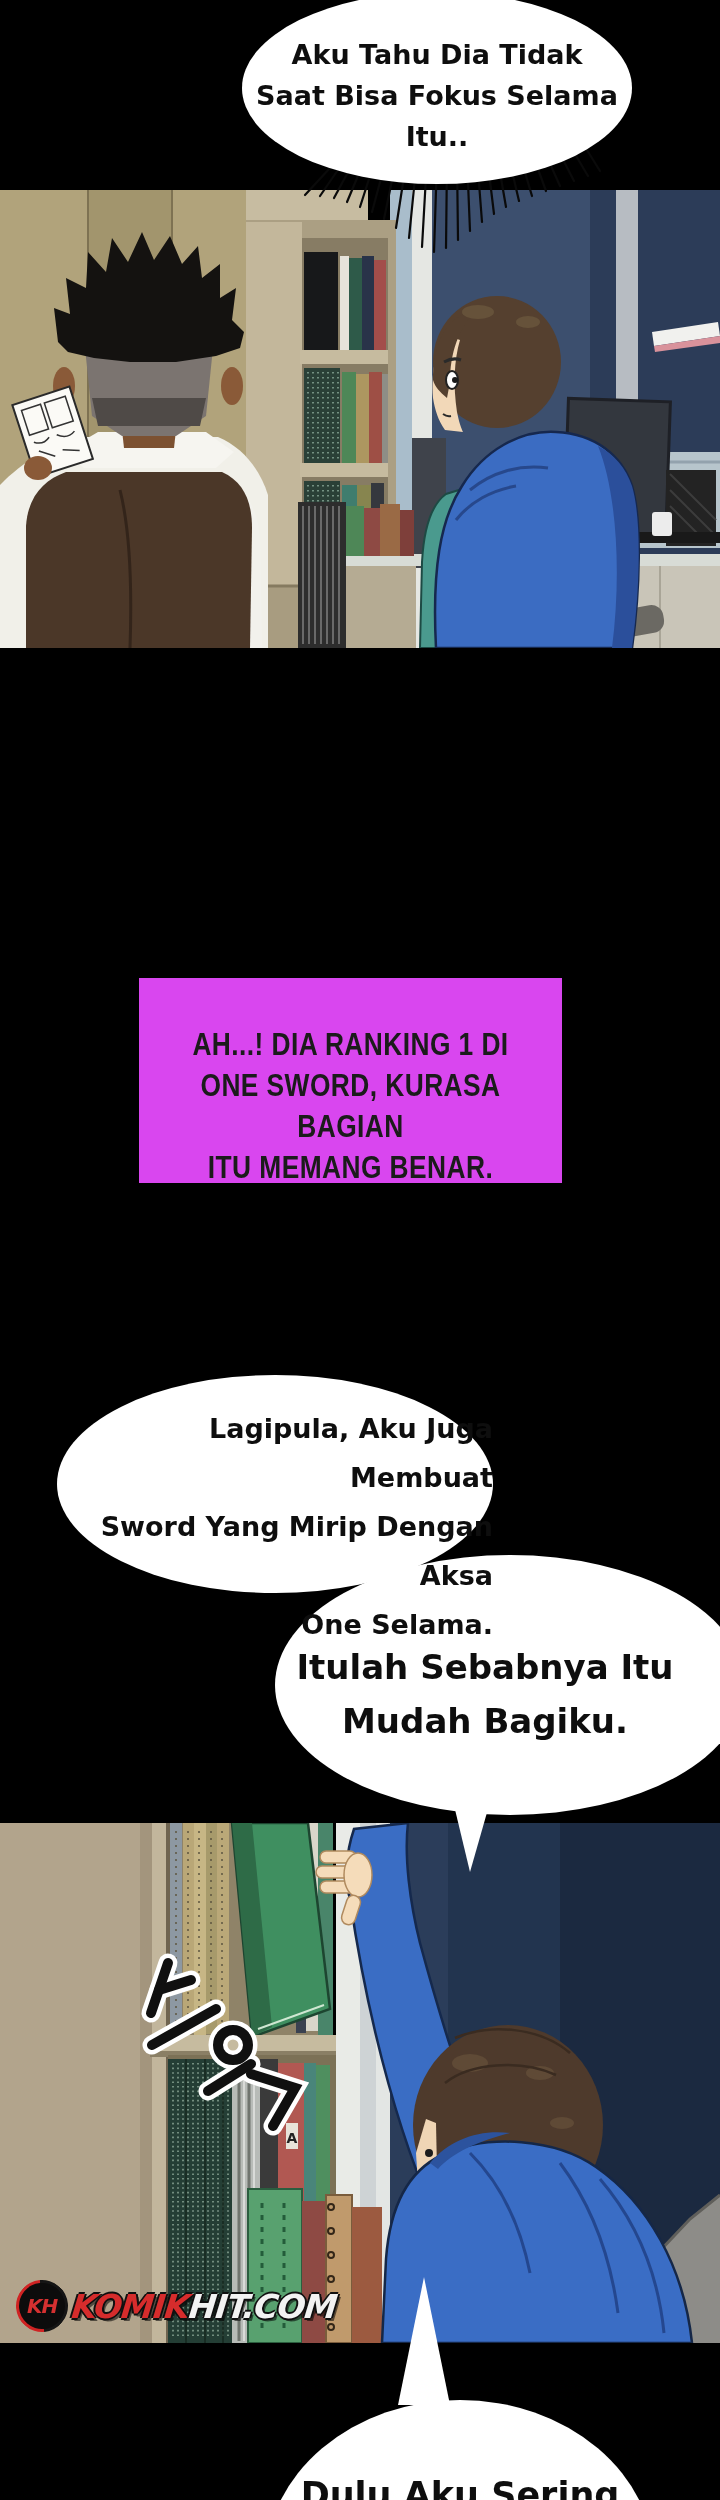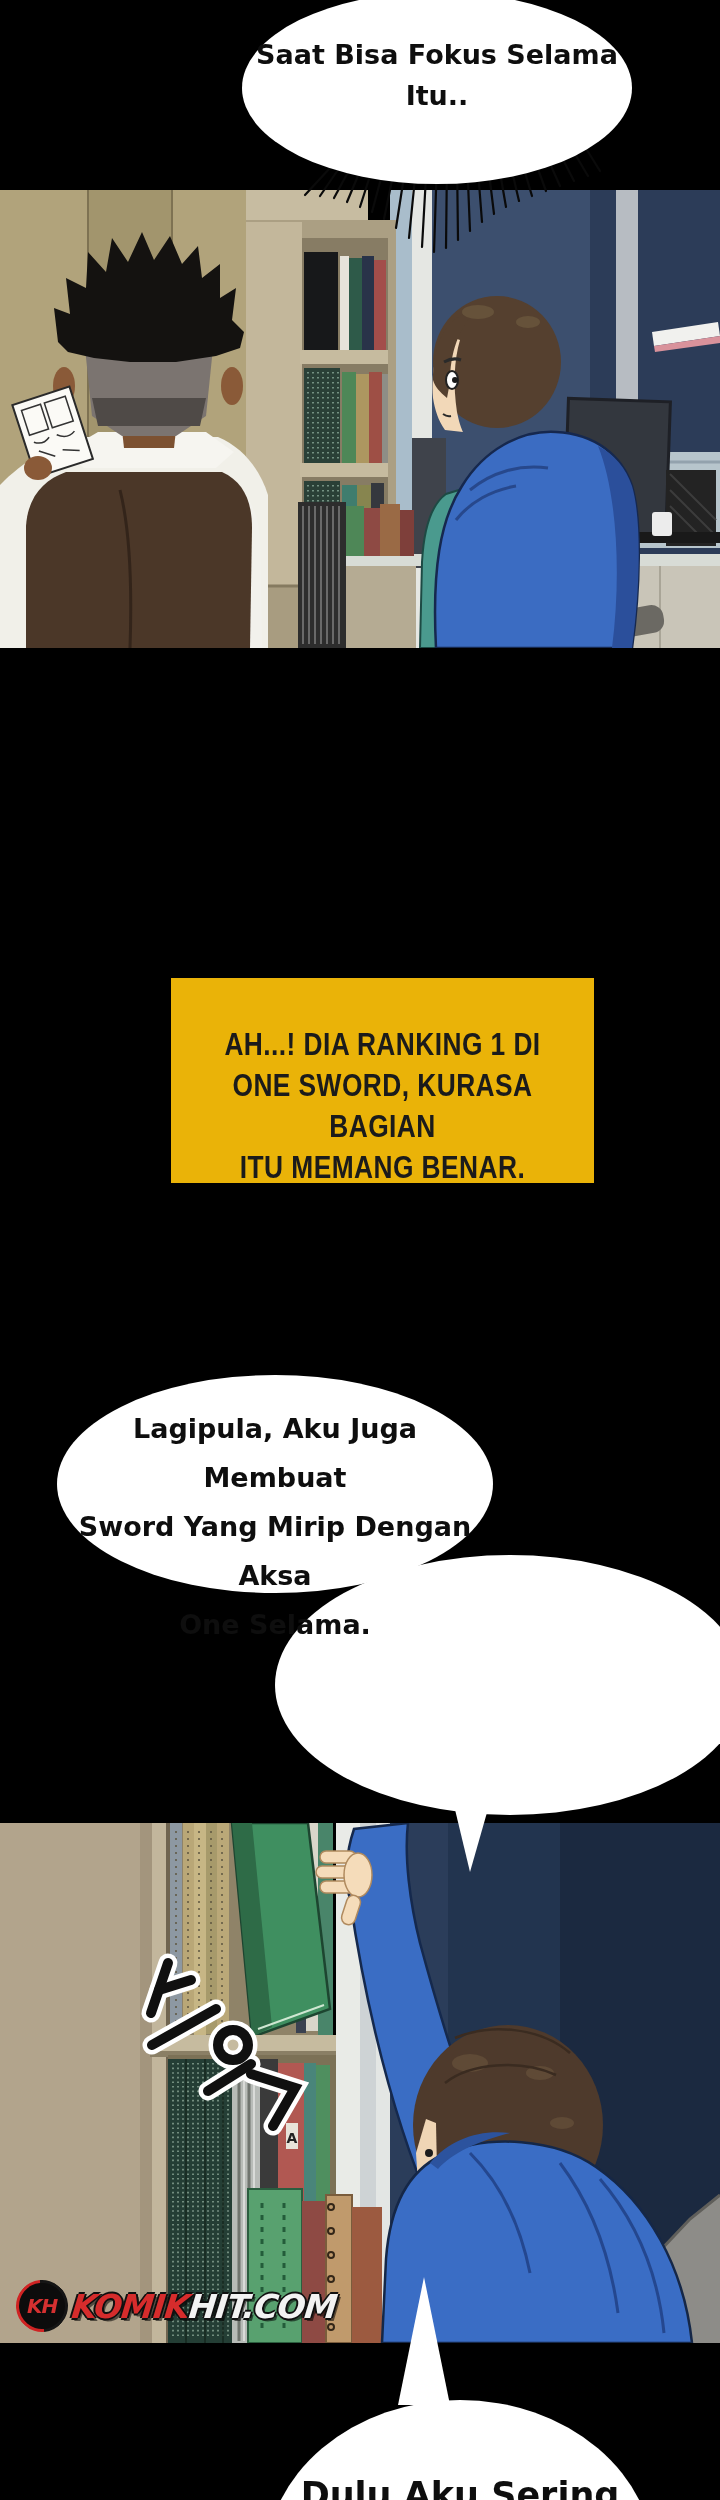--- a/index.html
+++ b/index.html
@@ -3,52 +3,53 @@
 <meta charset="utf-8">
 <style>
   html,body{margin:0;padding:0;background:#000;}
   #page{position:relative;width:720px;height:2500px;background:#000;overflow:hidden;
         font-family:"DejaVu Sans",sans-serif;}
   
   .bubble{position:absolute;background:#fff;border-radius:50%;z-index:3;}
   .bubble-text{position:absolute;z-index:4;color:#0e0e0e;font-weight:700;text-align:center;}
   .tail{position:absolute;z-index:4;}
   
-  .caption-box{position:absolute;background:#eab308;z-index:3;margin-left:32px;}
+  .caption-box{position:absolute;background:#d946ef;z-index:3;}
   .caption-text{color:#1b1b1b;font-family:"Liberation Sans",sans-serif;font-weight:700;
       font-size:31px;line-height:41px;text-align:center;letter-spacing:.5px;
       transform:scaleX(.85);transform-origin:center;margin-top:46px;}
   
   .panel{position:absolute;z-index:1;overflow:hidden;}
   svg{display:block;}
   
   #spikes{position:absolute;left:0;top:0;z-index:2;pointer-events:none;}
   
   .watermark{position:absolute;left:16px;top:2280px;z-index:6;display:flex;align-items:center;height:52px;}
   .wm-badge{width:46px;height:46px;border-radius:50%;background:#0c0c0c;
       border:3px solid #151515;border-left-color:#cf2323;border-bottom-color:#cf2323;
       transform:rotate(40deg);display:flex;align-items:center;justify-content:center;flex:0 0 auto;}
   .wm-badge span{transform:rotate(-40deg);color:#d43030;font-weight:800;font-style:italic;
       font-size:20px;letter-spacing:-1px;}
   .wm-text{margin-left:4px;font-style:italic;font-weight:800;font-size:33px;letter-spacing:-1px;
       transform:skewX(-6deg);white-space:nowrap;}
   .wm-red{color:#d62c2c;text-shadow:-2px 0 0 #101010,2px 0 0 #101010,0 -2px 0 #101010,0 2px 0 #101010,3px 3px 0 rgba(0,0,0,.55);}
   .wm-white{color:#f2f2f2;text-shadow:-2px 0 0 #101010,2px 0 0 #101010,0 -2px 0 #101010,0 2px 0 #101010,3px 3px 0 rgba(0,0,0,.55);}
   .b1{font-size:27px;line-height:41px;}
-  .b2{font-size:27px;line-height:49px;}
+  .b2{font-size:27px;line-height:49px;text-align:right;}
   .b3{font-size:34px;line-height:54px;}
   .b4{font-size:35px;line-height:44px;}
 </style>
 </head>
 <body>
 
 <div id="page">
 
   <div class="bubble" style="left:242px;top:-8px;width:390px;height:192px;"></div>
   <div class="bubble-text b1" style="left:242px;top:34px;width:390px;">
+    <div>Aku Tahu Dia Tidak</div>
     <div>Saat Bisa Fokus Selama Itu..</div>
   </div>
 
   <svg id="spikes" width="720" height="280">
     <g stroke="#0a0a0a" stroke-width="2.2" stroke-linecap="round">
       <line x1="330" y1="168" x2="305" y2="195"></line>
         <line x1="342" y1="164" x2="320" y2="196"></line>
       <line x1="354" y1="161" x2="334" y2="198"></line>
         <line x1="365" y1="159" x2="347" y2="202"></line>
       <line x1="376" y1="157" x2="360" y2="207"></line>
@@ -199,20 +200,24 @@
   <div class="bubble-text b2" style="left:57px;top:1404px;width:436px;">
     <div>Lagipula, Aku Juga Membuat</div>
     <div>Sword Yang Mirip Dengan Aksa</div>
     <div>One Selama.</div>
   </div>
 
   <div class="bubble" style="left:275px;top:1555px;width:470px;height:260px;"></div>
   <svg class="tail" style="left:440px;top:1795px;" width="60" height="85">
     <polygon points="12,2 52,0 30,77" fill="#ffffff"></polygon>
   </svg>
+  <div class="bubble-text b3" style="left:275px;top:1640px;width:420px;">
+    <div>Itulah Sebabnya Itu</div>
+    <div>Mudah Bagiku.</div>
+  </div>
 
   <div class="panel" style="left:0;top:1823px;width:720px;height:520px;">
   <svg width="720" height="520" viewBox="0 0 720 520">
     <g>
       <rect x="0" y="0" width="160" height="520" fill="#b2a48c"></rect>
       <rect x="140" y="0" width="14" height="520" fill="#a3957d"></rect>
       <rect x="336" y="0" width="24" height="520" fill="#e9ebe7"></rect>
       <rect x="360" y="0" width="16" height="520" fill="#ced3d5"></rect>
       <rect x="376" y="0" width="14" height="520" fill="#e3e6e4"></rect>
       <rect x="390" y="0" width="330" height="520" fill="#22344f"></rect>

